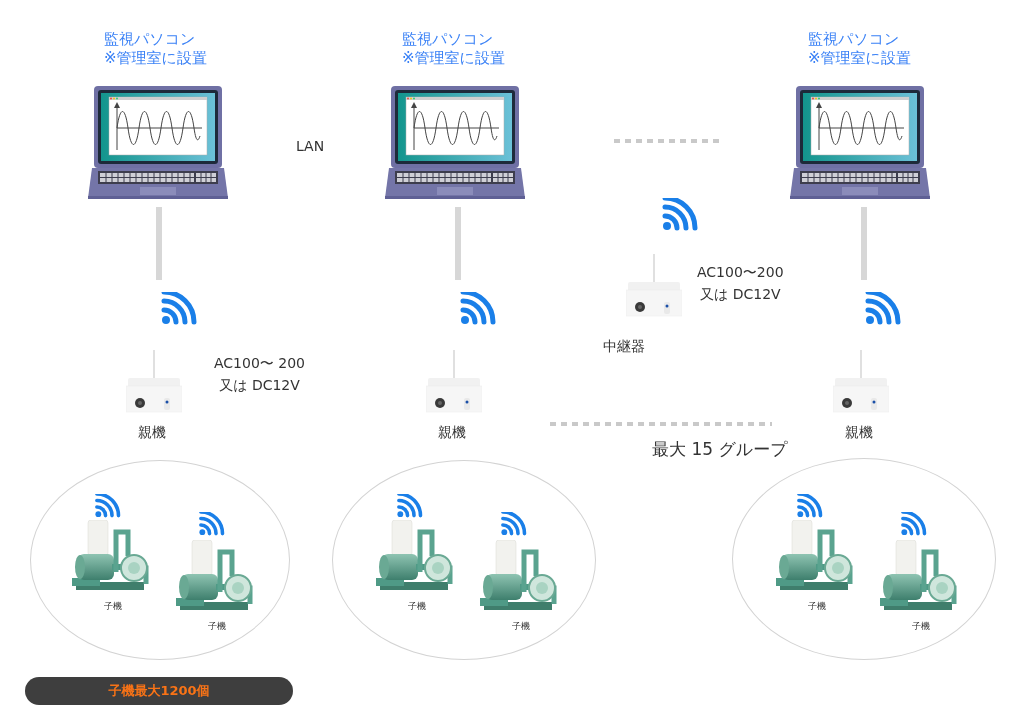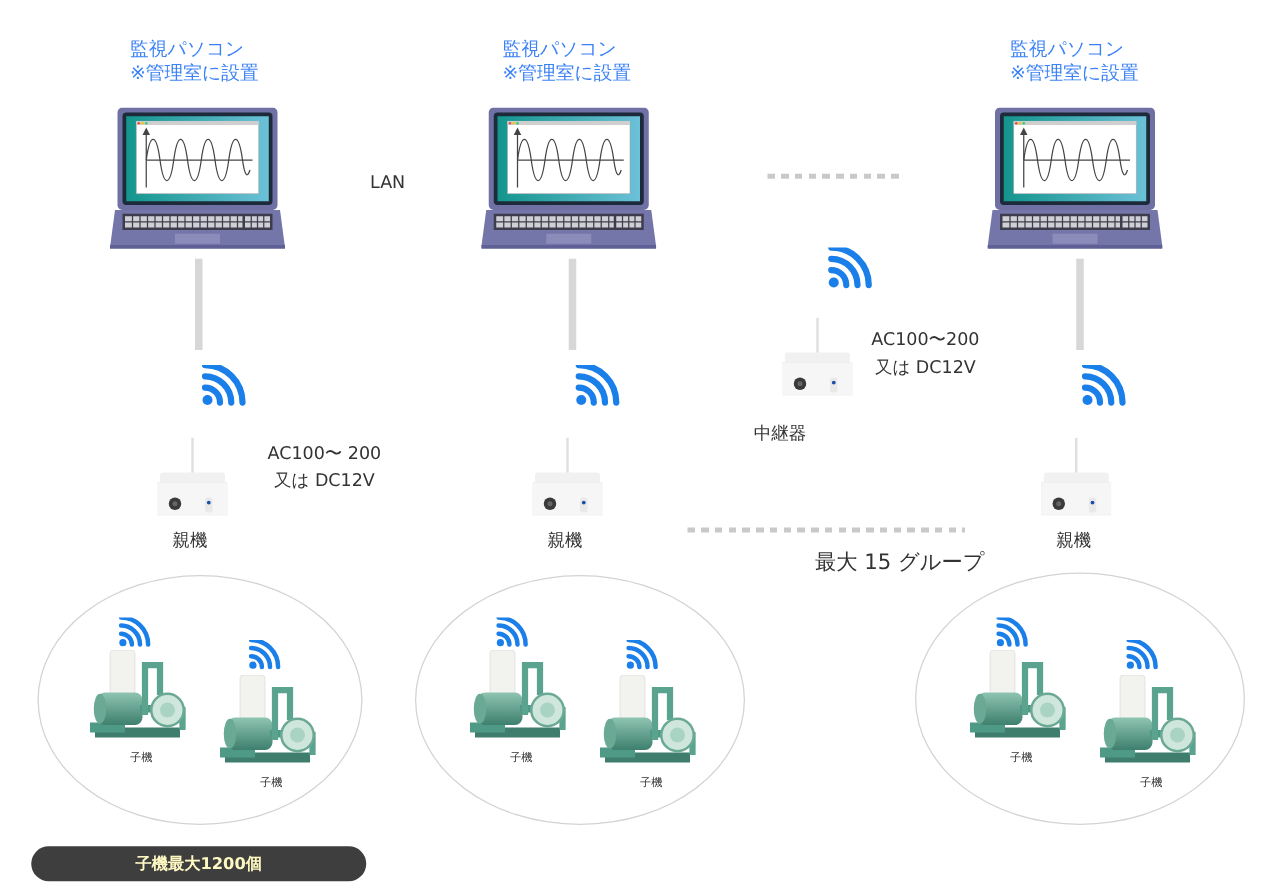--- a/index.html
+++ b/index.html
@@ -6,21 +6,21 @@
   html, body { width:1024px; height:717px; background:#ffffff; overflow:hidden; }
   body { position:relative; font-family:"DejaVu Sans", "Liberation Sans", sans-serif; color:#333; }
   .abs { position:absolute; }
   .title { font-size:15px; line-height:19px; color:#3b82f6; font-weight:500; text-align:left; white-space:nowrap; }
   .lbl { font-size:14px; color:#333; white-space:nowrap; }
   .lbl-small { font-size:9px; color:#333; white-space:nowrap;text-align:right; }
   .power { font-size:14px; line-height:22px; color:#333; text-align:center; white-space:nowrap; }
   .vline { width:6px; background:#d7d7d7; }
   .hdots { height:4px; background-image: repeating-linear-gradient(to right, #c9c9c9 0 6px, transparent 6px 11px); }
   .ellipse { border:1px solid #d3d3d3; border-radius:50%; }
-  .badge { background:#3e3e3e; color:#fef9c3; border-radius:14px; font-size:13px; font-weight:bold; display:flex; align-items:center; justify-content:center; }
+  .badge { background:#3e3e3e; color:#f97316; border-radius:14px; font-size:13px; font-weight:bold; display:flex; align-items:center; justify-content:center; }
 </style>
 </head>
 <body>
 
 <svg width="0" height="0" style="position:absolute">
   <defs>
     <linearGradient id="scr" x1="0" y1="0" x2="1" y2="0">
       <stop offset="0" stop-color="#13958d"></stop>
       <stop offset="1" stop-color="#6bc1d8"></stop>
     </linearGradient>

